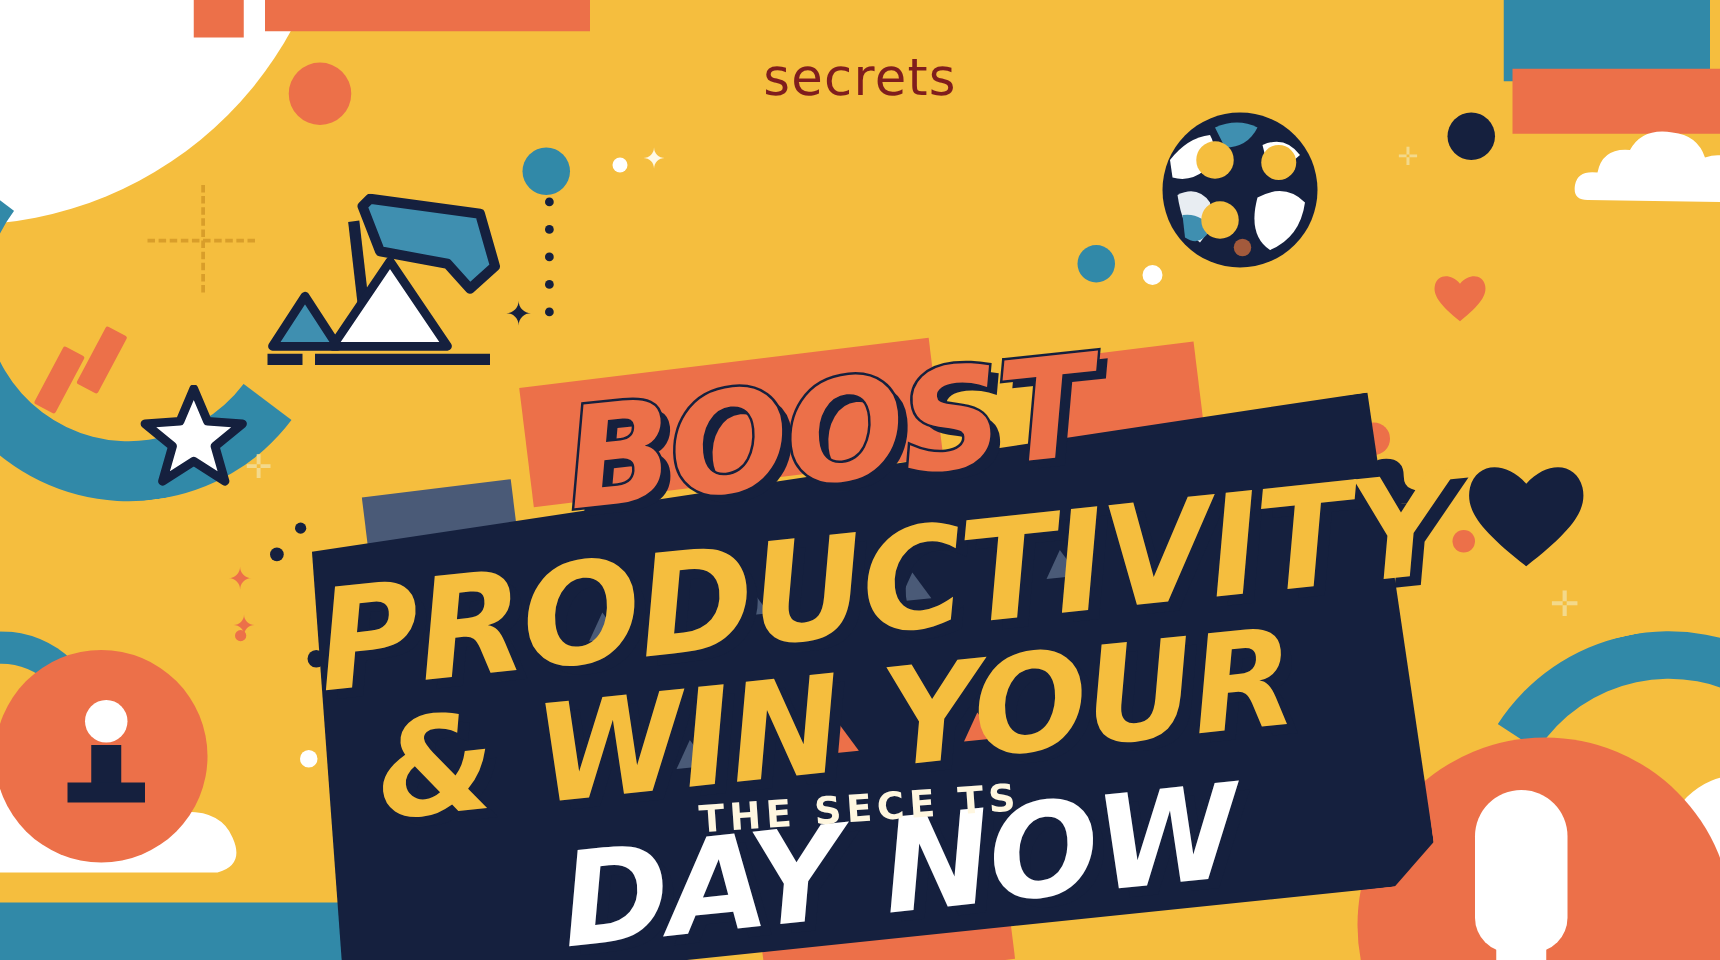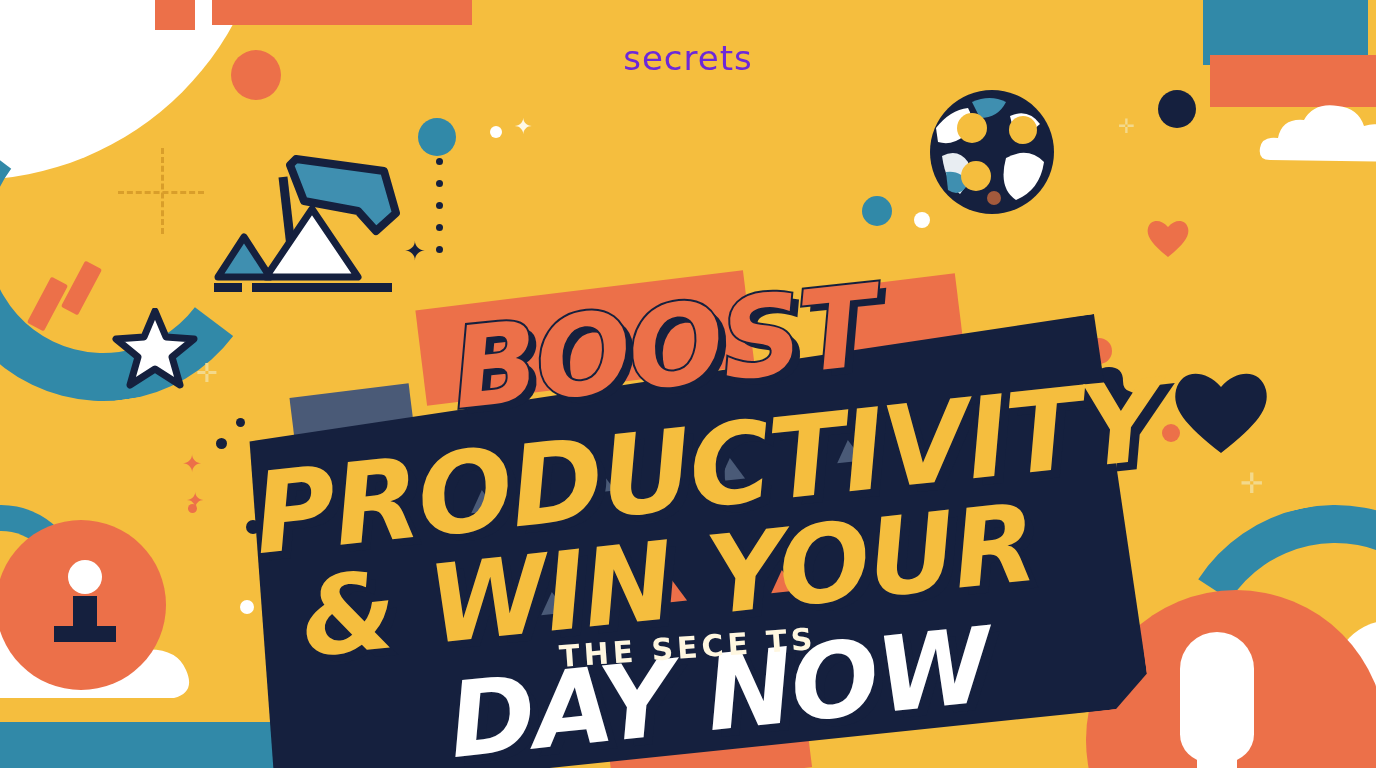--- a/index.html
+++ b/index.html
@@ -66,21 +66,21 @@
   .person-icon{left:1000px;top:512px;width:90px;height:98px;}
   .star-icon{left:112px;top:308px;width:86px;height:82px;}
   .podium-glyph{left:48px;top:560px;width:74px;height:86px;}
 
   
   .brand{left:0;top:42px;width:1376px;text-align:center;}
   .brand-name{font-size:41px;font-weight:bold;color:#15203E;letter-spacing:-0.5px;
                font-family:"DejaVu Sans", sans-serif;position:relative;display:inline-block;}
   .brand-slash{position:absolute;left:74px;top:-3px;width:10px;height:48px;background:#15203E;transform:skewX(-22deg);}
   .brand-slash2{position:absolute;left:90px;top:-3px;width:7px;height:48px;background:#15203E;transform:skewX(-22deg);}
-  .brand-sub{font-size:34px;color:#6d28d9;margin-top:-4px;font-family:"DejaVu Sans", sans-serif;
+  .brand-sub{font-size:41px;color:#7f1d1d;margin-top:-4px;font-family:"DejaVu Sans", sans-serif;
              letter-spacing:1px;}
 
   
   .headline{position:absolute;left:0;top:140px;width:1376px;height:500px;}
 
   
   .slab-or-a{left:420px;top:150px;width:330px;height:96px;background:#EC7049;transform:rotate(-7deg);}
   .slab-or-b{left:845px;top:140px;width:120px;height:160px;background:#EC7049;transform:rotate(-7deg);}
   .slab-or-c{left:296px;top:300px;width:140px;height:270px;background:#EC7049;transform:rotate(-7deg);}
   .slab-or-d{left:600px;top:430px;width:200px;height:210px;background:#EC7049;transform:rotate(-7deg);}

